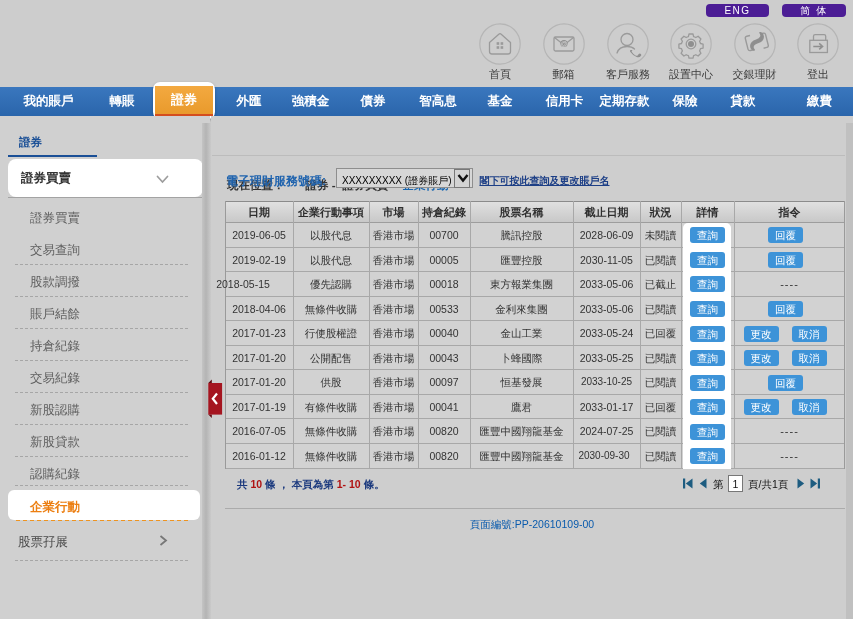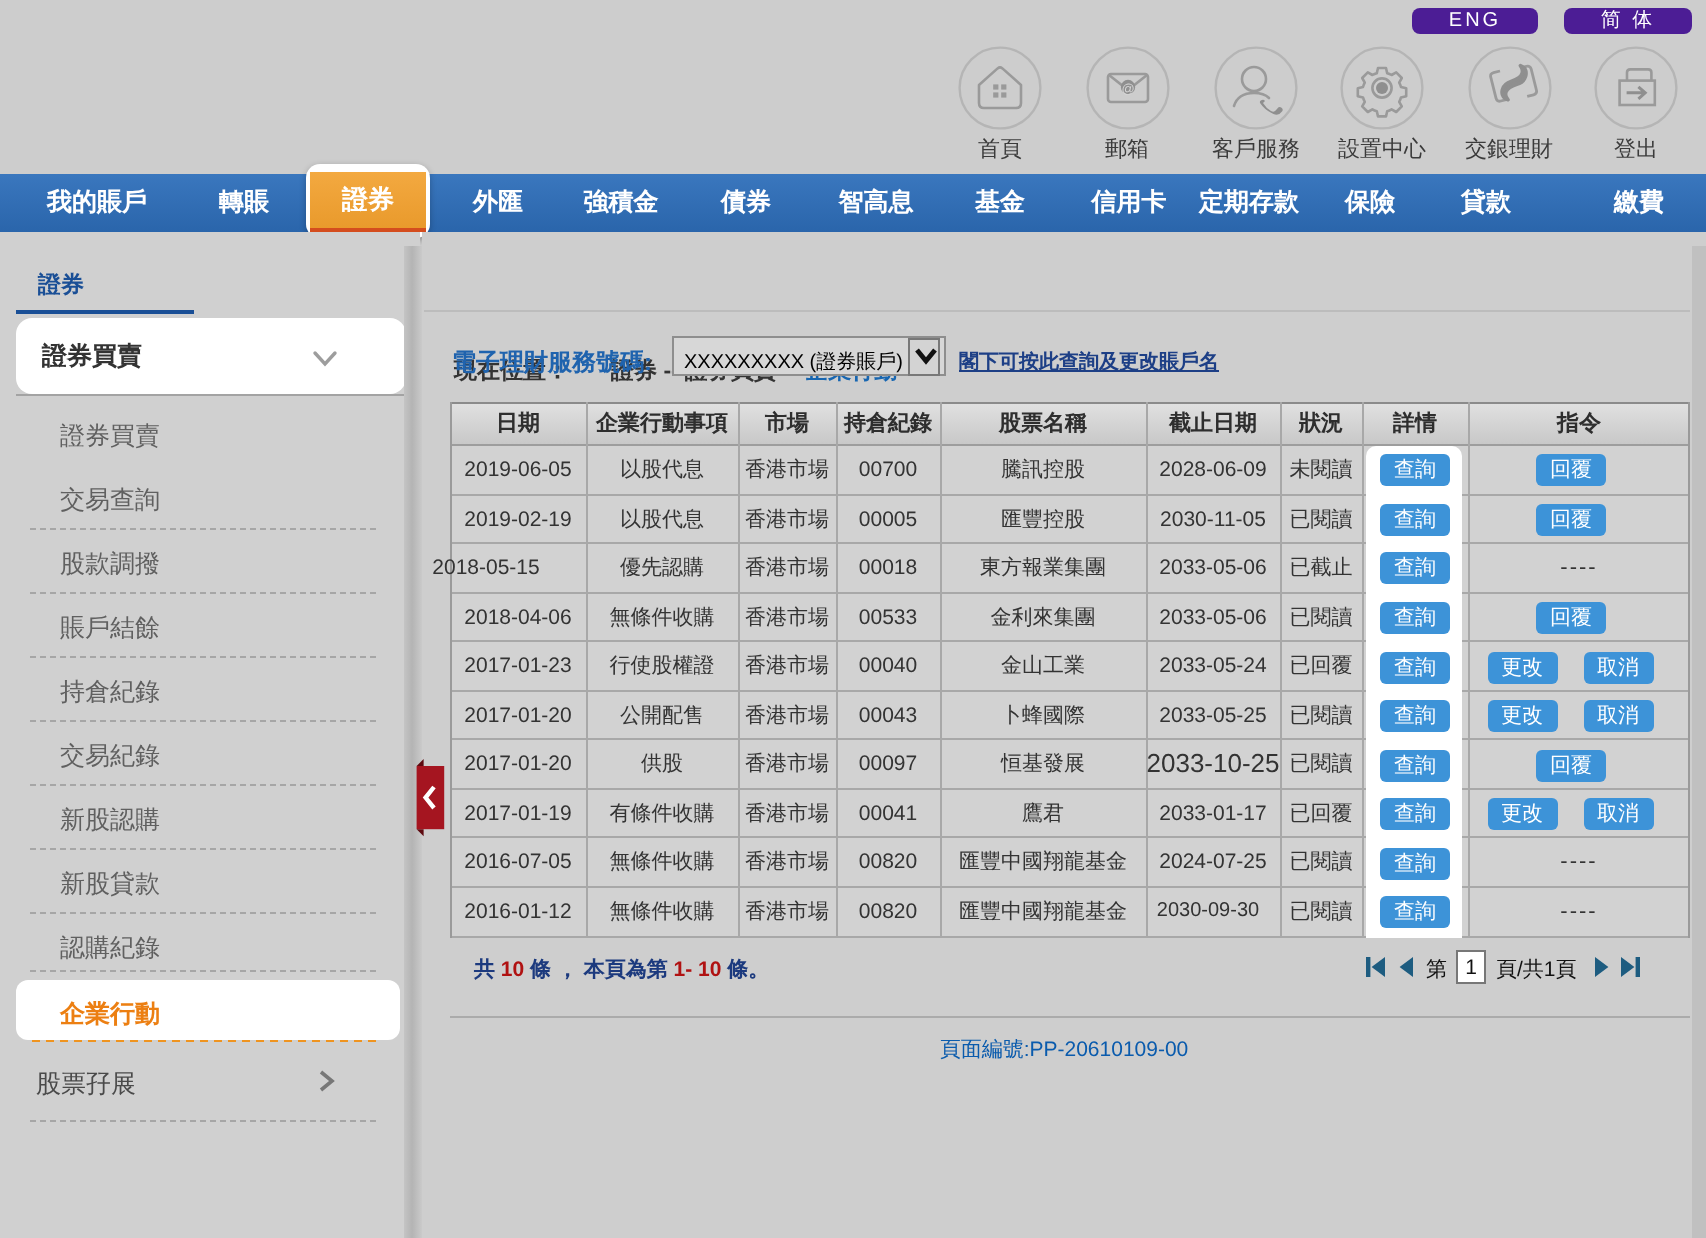--- a/index.html
+++ b/index.html
@@ -249,21 +249,21 @@
   <div class="abs" style="left:395.5px;top:229.80px;height:24.56px;line-height:24.56px;transform:translateX(-50%);font-size:10.5px;color:#333;white-space:nowrap;">2033-05-25</div>
   <div class="abs" style="left:449.5px;top:229.80px;height:24.56px;line-height:24.56px;transform:translateX(-50%);font-size:10.5px;color:#333;white-space:nowrap;">已閱讀</div>
   <div class="btn" style="left:479px;top:234.10px;">查詢</div>
   <div class="btn" style="left:532.5px;top:234.10px;">更改</div>
   <div class="btn" style="left:580.5px;top:234.10px;">取消</div>
   <div class="abs" style="left:48.0px;top:254.36px;height:24.56px;line-height:24.56px;transform:translateX(-50%);font-size:10.5px;color:#333;white-space:nowrap;">2017-01-20</div>
   <div class="abs" style="left:120.0px;top:254.36px;height:24.56px;line-height:24.56px;transform:translateX(-50%);font-size:10.5px;color:#333;white-space:nowrap;">供股</div>
   <div class="abs" style="left:182.5px;top:254.36px;height:24.56px;line-height:24.56px;transform:translateX(-50%);font-size:10.5px;color:#333;white-space:nowrap;">香港市場</div>
   <div class="abs" style="left:233.0px;top:254.36px;height:24.56px;line-height:24.56px;transform:translateX(-50%);font-size:10.5px;color:#333;white-space:nowrap;">00097</div>
   <div class="abs" style="left:310.5px;top:254.36px;height:24.56px;line-height:24.56px;transform:translateX(-50%);font-size:10.5px;color:#333;white-space:nowrap;">恒基發展</div>
-  <div class="abs" style="left:395.5px;top:254.36px;height:24.56px;line-height:24.56px;transform:translateX(-50%);font-size:13px;color:#333;white-space:nowrap;text-align:center;">2033-10-25</div>
+  <div class="abs" style="left:395.5px;top:254.36px;height:24.56px;line-height:24.56px;transform:translateX(-50%);font-size:10px;color:#333;white-space:nowrap;text-align:center;">2033-10-25</div>
   <div class="abs" style="left:449.5px;top:254.36px;height:24.56px;line-height:24.56px;transform:translateX(-50%);font-size:10.5px;color:#333;white-space:nowrap;">已閱讀</div>
   <div class="btn" style="left:479px;top:258.66px;">查詢</div>
   <div class="btn" style="left:557px;top:258.66px;">回覆</div>
   <div class="abs" style="left:48.0px;top:278.92px;height:24.56px;line-height:24.56px;transform:translateX(-50%);font-size:10.5px;color:#333;white-space:nowrap;">2017-01-19</div>
   <div class="abs" style="left:120.0px;top:278.92px;height:24.56px;line-height:24.56px;transform:translateX(-50%);font-size:10.5px;color:#333;white-space:nowrap;">有條件收購</div>
   <div class="abs" style="left:182.5px;top:278.92px;height:24.56px;line-height:24.56px;transform:translateX(-50%);font-size:10.5px;color:#333;white-space:nowrap;">香港市場</div>
   <div class="abs" style="left:233.0px;top:278.92px;height:24.56px;line-height:24.56px;transform:translateX(-50%);font-size:10.5px;color:#333;white-space:nowrap;">00041</div>
   <div class="abs" style="left:310.5px;top:278.92px;height:24.56px;line-height:24.56px;transform:translateX(-50%);font-size:10.5px;color:#333;white-space:nowrap;">鷹君</div>
   <div class="abs" style="left:395.5px;top:278.92px;height:24.56px;line-height:24.56px;transform:translateX(-50%);font-size:10.5px;color:#333;white-space:nowrap;">2033-01-17</div>
   <div class="abs" style="left:449.5px;top:278.92px;height:24.56px;line-height:24.56px;transform:translateX(-50%);font-size:10.5px;color:#333;white-space:nowrap;">已回覆</div>

